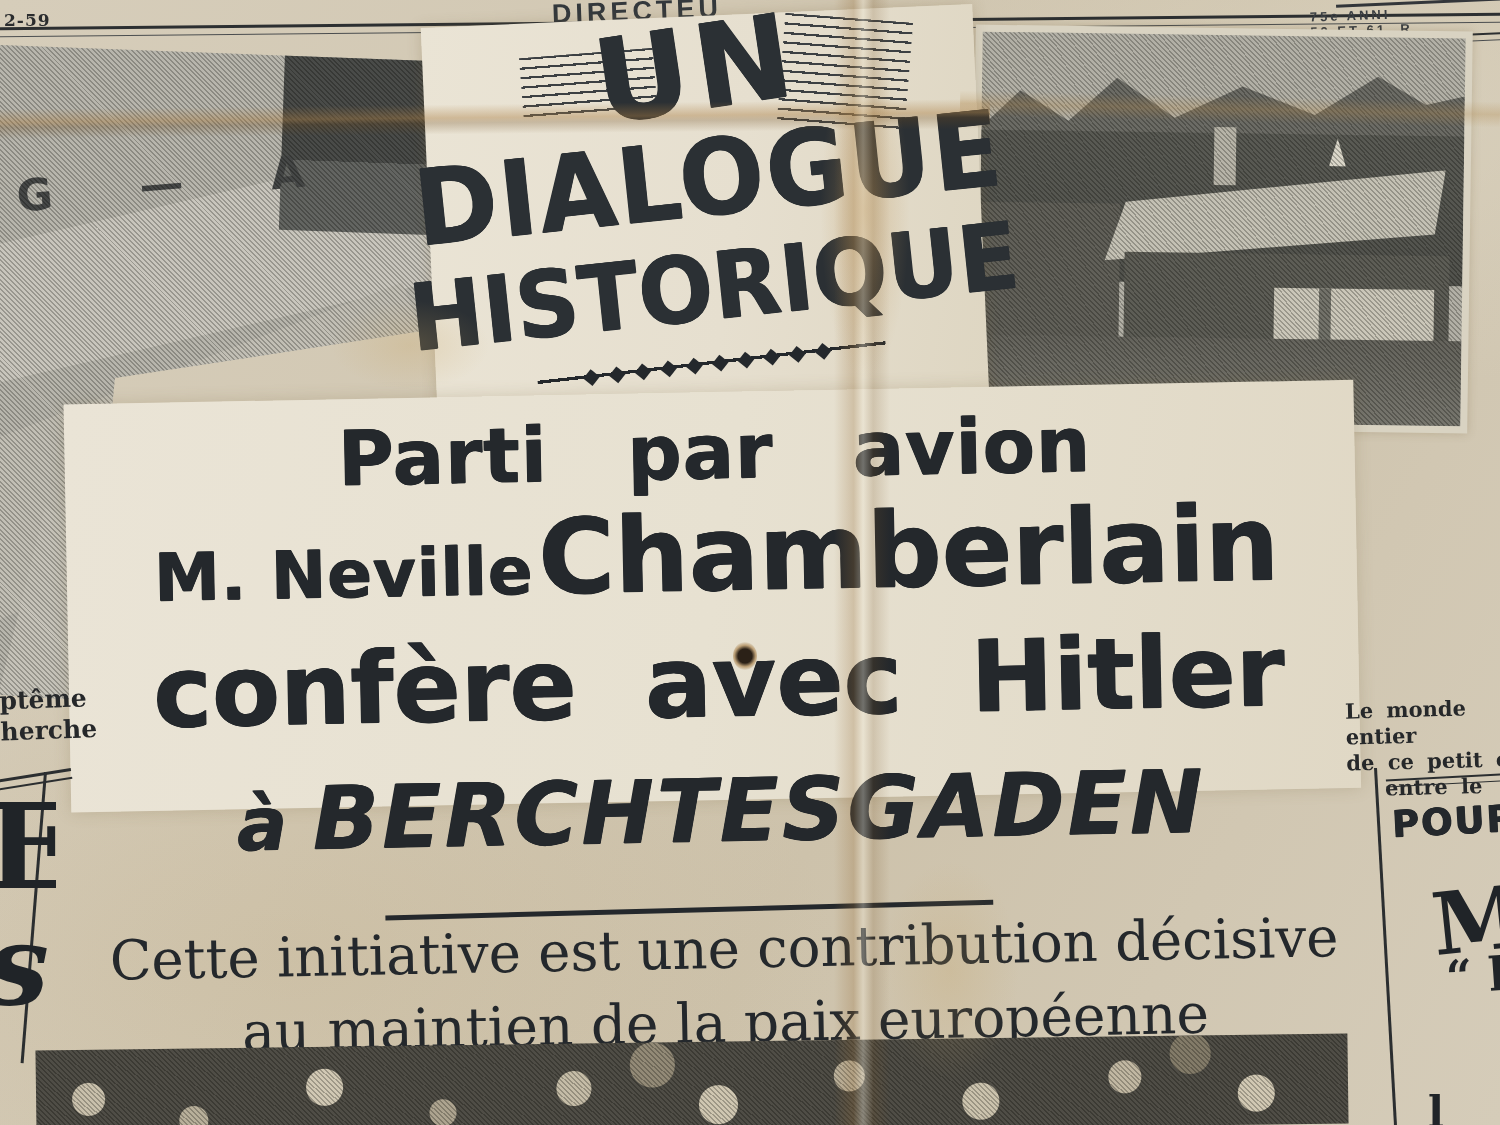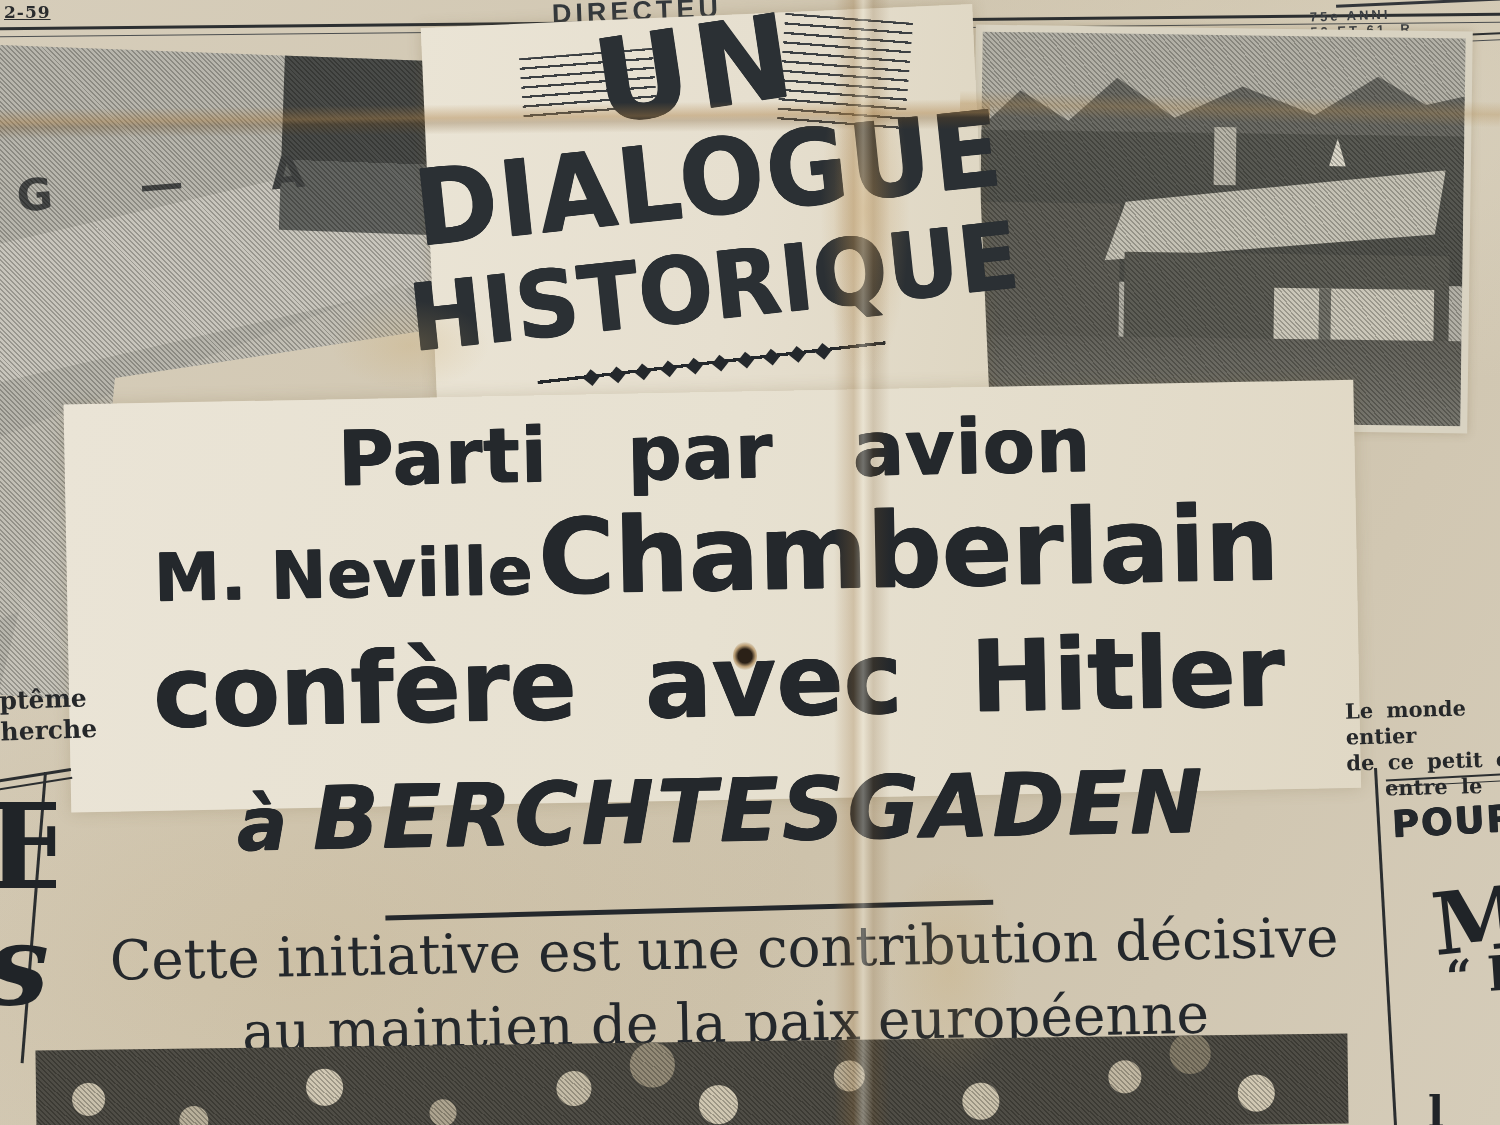--- a/index.html
+++ b/index.html
@@ -8,21 +8,21 @@
     background:
       radial-gradient(ellipse 900px 500px at 20% 85%, rgba(190,170,130,.25), transparent 60%),
       radial-gradient(ellipse 700px 400px at 90% 10%, rgba(225,218,200,.5), transparent 70%),
       linear-gradient(118deg,#d6cdba 0%,#d2c8b3 35%,#cdc2ab 60%,#d5ccb9 100%);
     font-family:"DejaVu Sans", sans-serif;
   }
   .abs{position:absolute;}
   .noint{user-select:none;}
   .fat{text-shadow:.6px 0 currentColor,-.6px 0 currentColor,0 .5px currentColor;}
   
-  .phone{left:4px;top:2px;font:bold 17px "DejaVu Serif",serif;color:#2a2c2e;letter-spacing:1px;text-decoration:underline;}
+  .phone{left:4px;top:10px;font:bold 17px "DejaVu Serif",serif;color:#2a2c2e;letter-spacing:1px;}
   .directeur{left:552px;top:-4px;font:bold 27px "Liberation Sans",sans-serif;color:#33383c;letter-spacing:4px;transform:rotate(-2deg);}
   .rule-main{left:-10px;top:20px;width:1530px;height:6px;border-top:3.5px solid #2c2f31;border-bottom:1.5px solid #4a4d4f;transform:rotate(-.55deg);}
   .rule-tr{right:-6px;top:1px;width:170px;height:3px;background:#33363a;transform:rotate(-2.5deg);}
   .mast-right{right:-10px;top:6px;width:200px;text-align:left;font:bold 13px "Liberation Sans",sans-serif;color:#3a3e42;letter-spacing:3px;transform:rotate(-2deg);line-height:15px;}
   .rule-br{right:-8px;top:36px;width:185px;height:5px;border-top:2.5px solid #2c2f31;border-bottom:1px solid #4a4d4f;transform:rotate(-2.5deg);}
   
   .kicker-wrap{left:415px;top:12px;width:575px;height:400px;transform:rotate(-2.5deg);}
   .kicker-bg{left:14px;top:4px;width:552px;height:392px;background:linear-gradient(100deg,#eae4d5 0%,#e6dfcf 55%,#ded6c2 100%);box-shadow:0 0 14px rgba(120,100,60,.25);}
   .linestack{background:repeating-linear-gradient(to bottom,#3c4043 0 2.2px,transparent 2.2px 9.5px);}
   .stack-left{left:112px;top:36px;width:134px;height:66px;transform:rotate(-2deg);}

